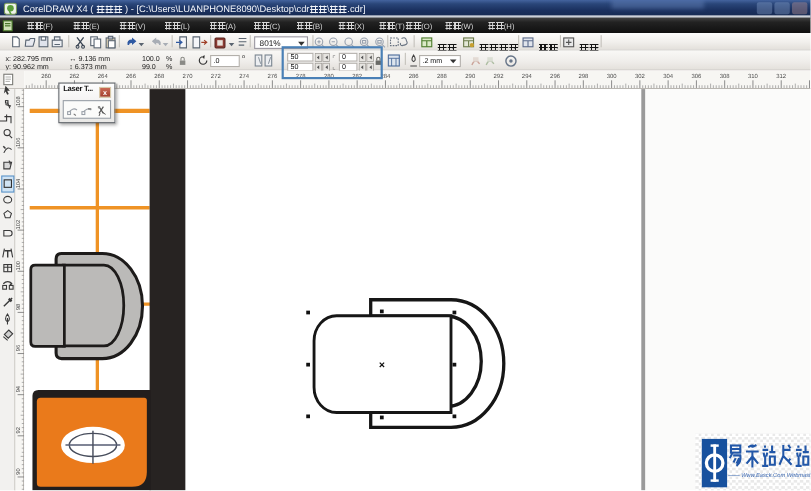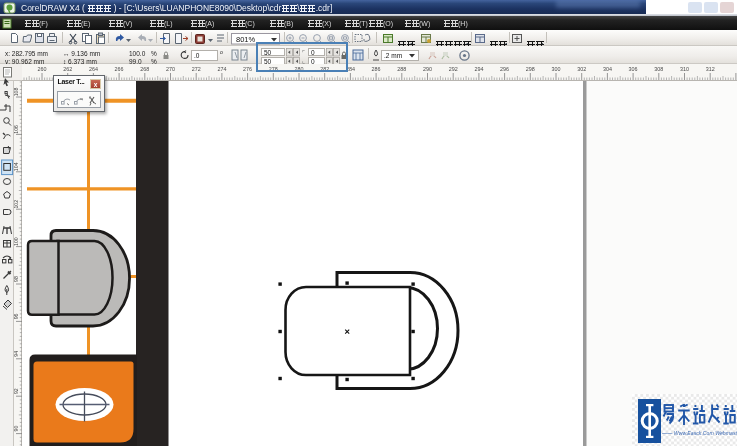--- a/index.html
+++ b/index.html
@@ -4,21 +4,21 @@
 *{margin:0;padding:0;box-sizing:border-box}
 html,body{width:737px;height:446px;overflow:hidden}
 body{font-family:"Liberation Sans",sans-serif;position:relative;background:#fff}
 .abs{position:absolute}
 
 .cj{display:inline-block;width:7px;height:7.5px;margin:0 .5px;vertical-align:-1px;
 background:
  linear-gradient(90deg,transparent 16%,currentColor 16% 30%,transparent 30% 60%,currentColor 60% 74%,transparent 74%),
  repeating-linear-gradient(180deg,currentColor 0 1px,transparent 1px 2.9px);
 }
-#titlebar{left:0;top:0;width:646px;height:16px;background:linear-gradient(180deg,#44639e 0,#2a4679 22%,#1c3261 55%,#16294f 100%);color:#f2f5fa;font-size:8.5px;line-height:16px;white-space:nowrap}
+#titlebar{left:0;top:0;width:737px;height:16px;background:linear-gradient(180deg,#44639e 0,#2a4679 22%,#1c3261 55%,#16294f 100%);color:#f2f5fa;font-size:8.5px;line-height:16px;white-space:nowrap}
 #titlebar .cj{width:7px;height:7.5px;vertical-align:-1px}
 #menubar{left:0;top:16px;width:737px;height:14px;background:linear-gradient(180deg,#424242 0,#222 30%,#101010 100%);color:#d8d8d8;font-size:7px}
 .mi{position:absolute;top:3.5px;white-space:nowrap;color:#d8d8d8}.mi .cj{width:6.5px;height:7px}
 #toolbar{left:0;top:30px;width:737px;height:16px;background:linear-gradient(180deg,#fdfdfc 0,#f1efec 55%,#e3e0db 100%);border-bottom:1px solid #cbc8c3}
 #propbar{left:0;top:46px;width:737px;height:18px;background:linear-gradient(180deg,#f9f8f6 0,#efedea 60%,#e4e1dc 100%);border-bottom:1px solid #ccc9c4;font-size:6.5px;color:#222}
 #corner{left:0;top:64px;width:22px;height:17px;background:#f1efec;border-bottom:1px solid #c6c3be}
 #canvas{left:14px;top:81px;width:723px;height:365px;background:#fff}
 #toolbox{left:0;top:81px;width:14px;height:365px;background:#f2f1ef;border-right:1px solid #c9c6c1}
 .pt{position:absolute;font-size:6.5px;color:#1c1c1c;white-space:nowrap}
 .pbx{position:absolute;background:#fff;border:1px solid #b3b0ab;font-size:6.5px;color:#111;padding-left:2px}

